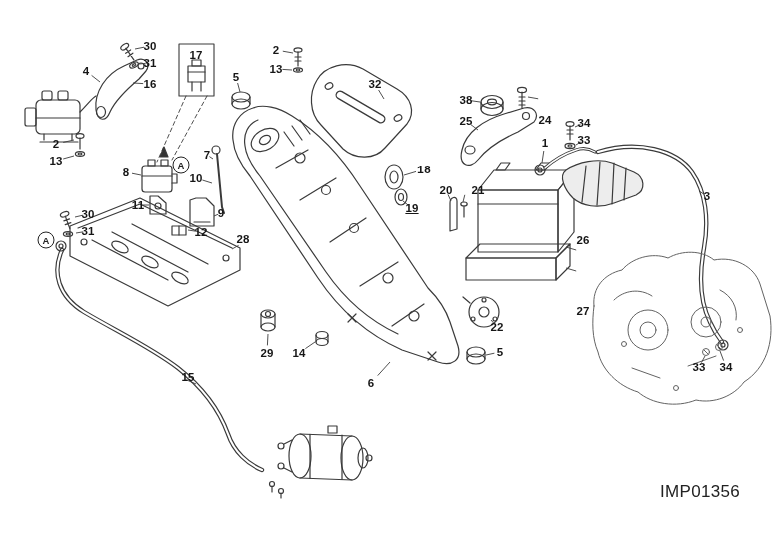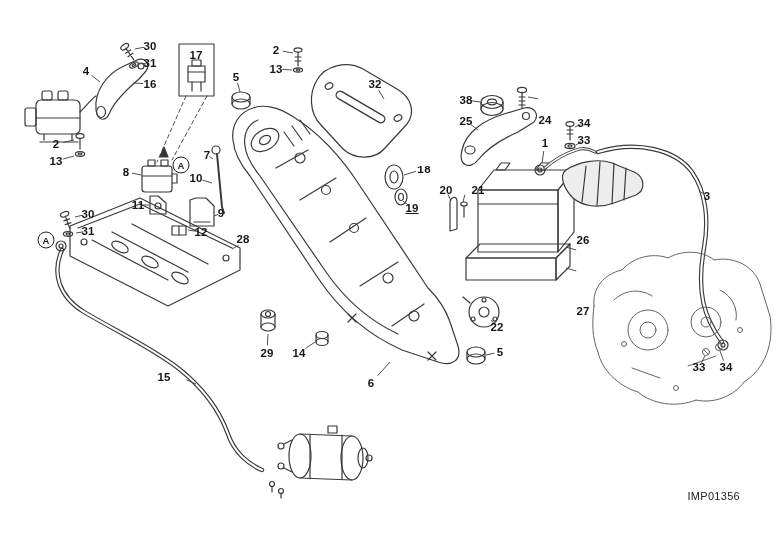--- a/index.html
+++ b/index.html
@@ -15,21 +15,21 @@
     letter-spacing:.2px;white-space:nowrap;user-select:none;
   }
   .amarker{
     position:absolute;transform:translate(-50%,-50%);
     width:15px;height:15px;border:1.4px solid #222;border-radius:50%;
     display:flex;align-items:center;justify-content:center;
     font-size:9.5px;font-weight:600;color:#222;background:#fff;
   }
   .code{
     position:absolute;right:35px;bottom:33px;
-    font-size:11px;color:#222;letter-spacing:.3px;
+    font-size:17px;color:#222;letter-spacing:.3px;
   }
   #leaders line{stroke:var(--leader_color,#3c3c3c);stroke-width:.9;}
 </style>
 </head>
 <body>
 
 <div class="stage">
 
   <svg width="775" height="535" viewBox="0 0 775 535">
     <g stroke="#3a3a3a" stroke-width="1.2" fill="none" stroke-linecap="round" stroke-linejoin="round">
@@ -357,21 +357,21 @@
       <div class="callout" style="left: 88px; top: 231px;">31</div>
       <div class="callout" style="left: 201px; top: 232px;">12</div>
       <div class="callout" style="left: 583px; top: 240px;">26</div>
       <div class="callout" style="left: 243px; top: 239px;">28</div>
       <div class="callout" style="left: 583px; top: 275px; margin-top: 36px;">27</div>
       <div class="callout" style="left: 497px; top: 327px;">22</div>
       <div class="callout" style="left: 267px; top: 353px;">29</div>
       <div class="callout" style="left: 299px; top: 353px;">14</div>
       <div class="callout" style="left: 500px; top: 352px;">5</div>
       <div class="callout" style="left: 371px; top: 383px;">6</div>
-      <div class="callout" style="left: 164px; top: 377px; text-align: center;">15</div>
+      <div class="callout" style="left: 188px; top: 377px; text-align: center;">15</div>
       <div class="callout" style="left: 699px; top: 367px;">33</div>
       <div class="callout" style="left: 726px; top: 367px;">34</div>
       <div class="amarker" style="left: 181px; top: 165px;">A</div>
       <div class="amarker" style="left: 46px; top: 240px;">A</div>
     </div>
 
   <div class="code">IMP01356</div>
 </div>
 
 </body></html>

